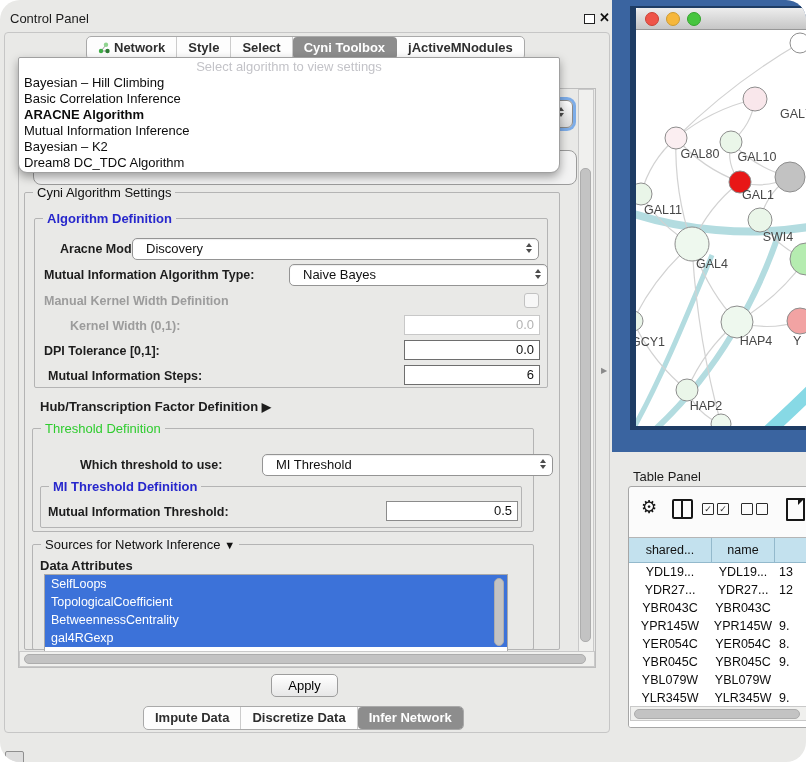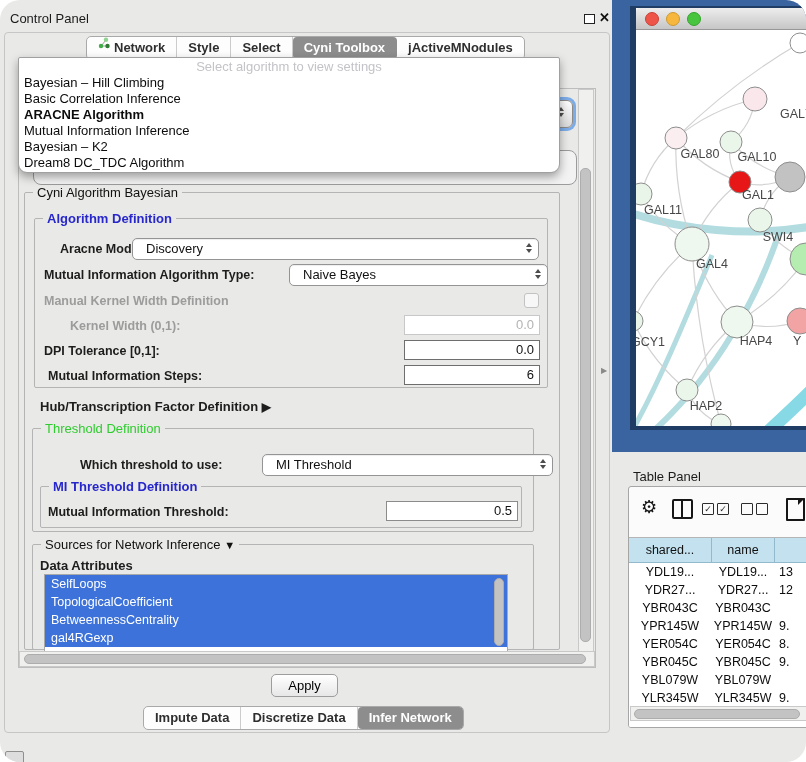--- a/index.html
+++ b/index.html
@@ -5,21 +5,21 @@
   html,body{margin:0;padding:0;}
   #screen{position:relative;width:806px;height:762px;background:#e9e9e7;overflow:hidden;
           font-family:"Liberation Sans",sans-serif;color:#111;border-radius:20px;}
   .abs{position:absolute;}
   
   .cp-border{position:absolute;left:4px;top:32px;width:604px;height:699px;border:1px solid #c6c6c6;border-radius:4px;background:#e9e9e7;}
   .cp-title{position:absolute;left:10px;top:11px;font-size:13px;color:#1b1b1b;}
   .float-btn{position:absolute;left:584px;top:14px;width:9px;height:8px;border:1.5px solid #222;background:#fff;}
   .close-btn{position:absolute;left:599px;top:10px;font-size:13px;font-weight:bold;color:#111;}
   .tabbar{position:absolute;display:flex;background:#fdfdfd;border:1px solid #a9a9a9;border-radius:5px;height:22px;}
-  .tab{font-size:13px;font-weight:bold;color:#2e2e2e;padding:0 11px;line-height:22px;border-right:1px solid #cccccc;display:flex;align-items:flex-start;gap:4px;white-space:nowrap;}
+  .tab{font-size:13px;font-weight:bold;color:#2e2e2e;padding:0 11px;line-height:22px;border-right:1px solid #cccccc;display:flex;align-items:center;gap:4px;white-space:nowrap;}
   .tab:last-child{border-right:none;}
   .tab.selected{background:#8d8d8d;color:#fff;border-radius:4px;border-right-color:transparent;}
   
   .popup{position:absolute;left:18px;top:57px;width:540px;height:114px;background:#fff;border:1px solid #a0a0a0;
          border-radius:2px 2px 9px 9px;box-shadow:0 4px 10px rgba(0,0,0,.35);z-index:60;overflow:hidden;}
   .dd-placeholder{text-align:center;color:#c3c3c8;font-size:13px;height:17px;line-height:17px;}
   .dd-item{font-size:13px;height:16px;line-height:16px;padding-left:5px;color:#0c0c0c;white-space:nowrap;}
   .dd-bold{font-weight:bold;}
   
   .spinner-ghost{position:absolute;left:540px;top:100px;width:31px;height:26px;border:1px solid #8a8a8a;border-radius:6px;
@@ -127,21 +127,21 @@
         <div class="dd-item">Dream8 DC_TDC Algorithm</div>
       </div>
   </div>
 
   <div class="settings-panel"></div>
 
   <div class="sb-track-v" style="left:578px;top:89px;width:14px;height:576px;z-index:6;"></div>
   <div class="sb-thumb" style="left:580px;top:168px;width:9px;height:472px;z-index:7;"></div>
 
   <div class="fs" style="left:24px;top:192px;width:534px;height:456px;z-index:6;">
-    <span class="legend">Cyni Algorithm Bayesian</span>
+    <span class="legend">Cyni Algorithm Settings</span>
   </div>
 
   <div class="fs" style="left:34px;top:218px;width:512px;height:168px;z-index:7;">
     <span class="legend legend-blue">Algorithm Definition</span>
   </div>
   <div class="lbl" style="left:60px;top:242px;z-index:8;">Aracne Mode:</div>
   <div class="combo" style="left:132px;top:238px;width:392px;z-index:8;">
     <span>Discovery</span>
     <span class="spin">
         <span class="tri-up"></span>

